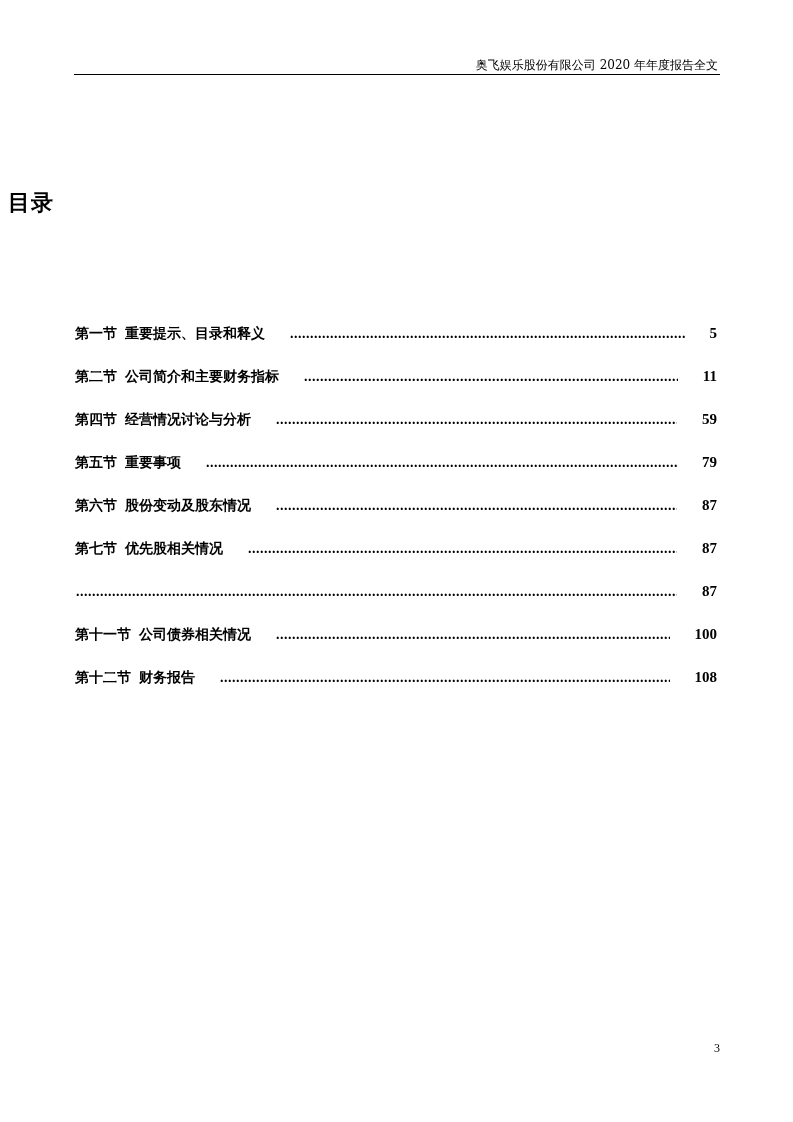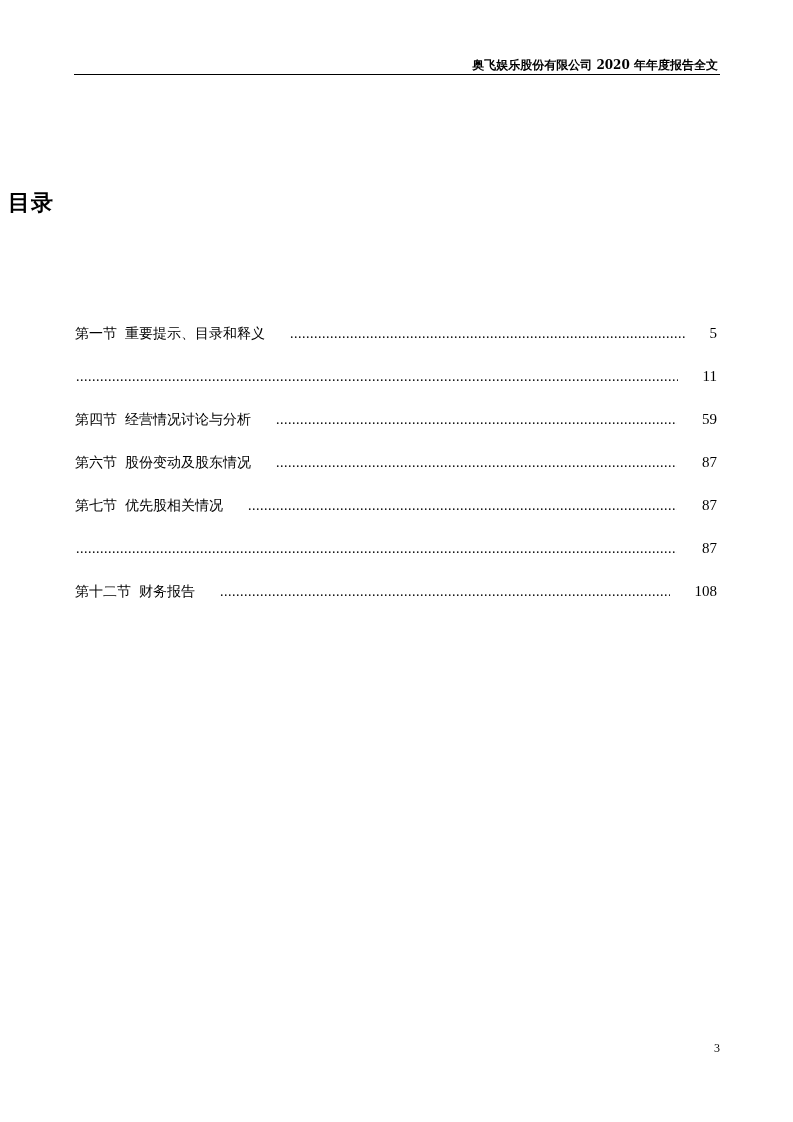--- a/index.html
+++ b/index.html
@@ -23,21 +23,20 @@
       height: 18px;
       border-bottom: 1px solid #000;
     }
     .page-header-text {
       position: absolute;
       right: 2px;
       top: 2px;
       font-size: 12px;
       line-height: 14px;
       white-space: nowrap;
-      font-weight: bold;
     }
     .toc-title {
       position: absolute;
       left: 0;
       width: 793px;
       top: 188px;
       text-align: left;
       font-family: "DejaVu Sans", "Liberation Sans", sans-serif;
       font-size: 22px;
       font-weight: bold;
@@ -51,21 +50,21 @@
       width: 642px;
       margin: 0;
       padding: 0;
       list-style: none;
     }
     .toc-item {
       display: flex;
       align-items: baseline;
       height: 43px;
       font-size: 14px;
-      font-weight: normal;
+      font-weight: bold;
       line-height: 20px;
       cursor: pointer;
       gap: 24px;
     }
     .toc-label {
       font-family: "DejaVu Sans", "Liberation Sans", sans-serif;
       white-space: nowrap;
       flex: 0 0 auto;
     }
     .toc-label .sec-no {
@@ -108,42 +107,53 @@
 
 <div class="toc-title">目录</div>
 
 <ul class="toc-list">
   <li class="toc-item">
     <span class="toc-label"><span class="sec-no">第一节</span><span>重要提示、目录和释义</span></span>
     <span class="toc-leader"></span>
     <span class="toc-page">5</span>
   </li>
   <li class="toc-item">
+    <span class="toc-label"><span class="sec-no">第二节</span><span>公司简介和主要财务指标</span></span>
     <span class="toc-leader"></span>
     <span class="toc-page">11</span>
   </li>
   <li class="toc-item">
     <span class="toc-label"><span class="sec-no">第四节</span><span>经营情况讨论与分析</span></span>
     <span class="toc-leader"></span>
     <span class="toc-page">59</span>
+  </li>
+  <li class="toc-item">
+    <span class="toc-label"><span class="sec-no">第五节</span><span>重要事项</span></span>
+    <span class="toc-leader"></span>
+    <span class="toc-page">79</span>
   </li>
   <li class="toc-item">
     <span class="toc-label"><span class="sec-no">第六节</span><span>股份变动及股东情况</span></span>
     <span class="toc-leader"></span>
     <span class="toc-page">87</span>
   </li>
   <li class="toc-item">
     <span class="toc-label"><span class="sec-no">第七节</span><span>优先股相关情况</span></span>
     <span class="toc-leader"></span>
     <span class="toc-page">87</span>
   </li>
   <li class="toc-item">
     <span class="toc-leader"></span>
     <span class="toc-page">87</span>
   </li>
   <li class="toc-item">
+    <span class="toc-label"><span class="sec-no">第十一节</span><span>公司债券相关情况</span></span>
+    <span class="toc-leader"></span>
+    <span class="toc-page">100</span>
+  </li>
+  <li class="toc-item">
     <span class="toc-label"><span class="sec-no">第十二节</span><span>财务报告</span></span>
     <span class="toc-leader"></span>
     <span class="toc-page">108</span>
   </li>
 </ul>
 
 <div class="page-number">3</div>
 
 </body></html>

